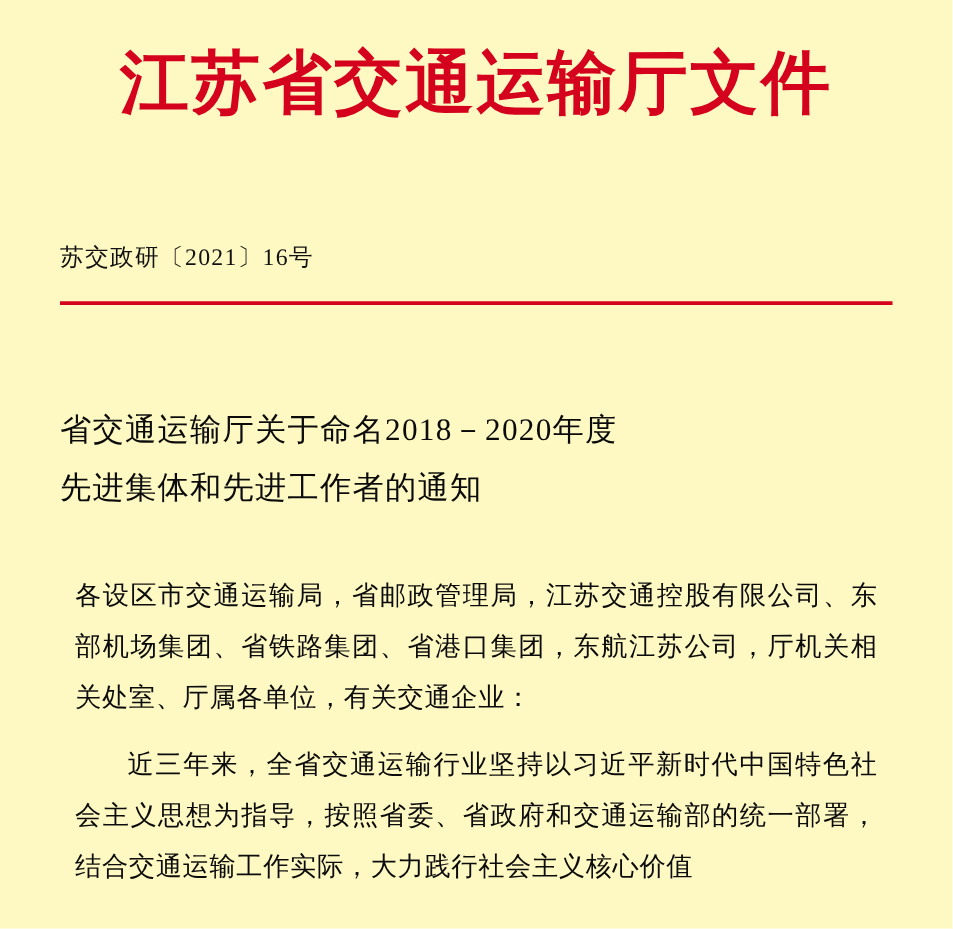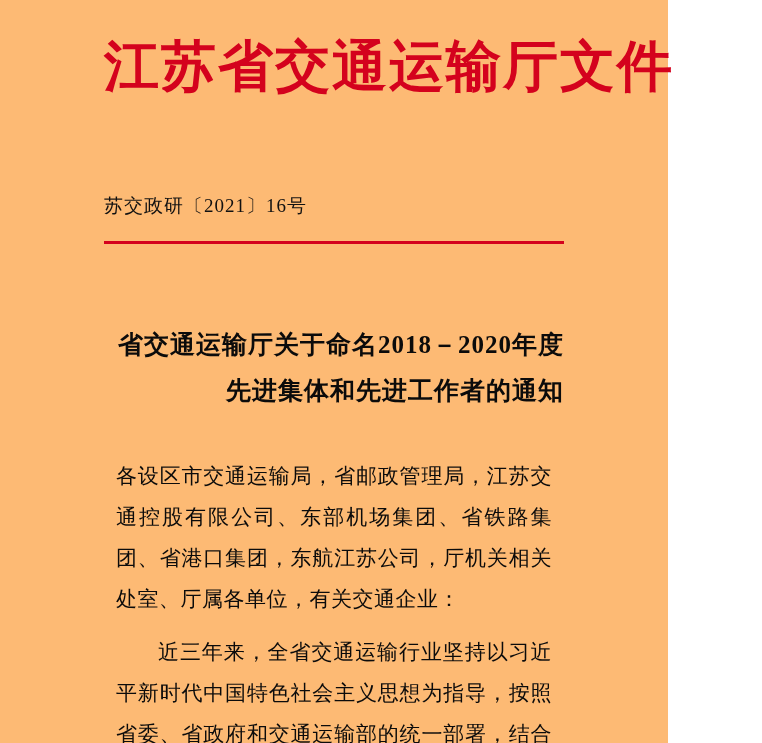--- a/index.html
+++ b/index.html
@@ -9,25 +9,25 @@
   }
   body {
     width: 762px;
     height: 743px;
     font-family: "Liberation Serif", "DejaVu Serif", serif;
     color: #111111;
     overflow: hidden;
   }
   .page {
     position: relative;
-    width: 668px;
+    width: 762px;
     height: 743px;
-    background: #fdba74;
+    background: #fef9c3;
     box-sizing: border-box;
-    padding: 0 104px;
+    padding: 0 48px;
   }
   .doc-title {
     text-align: center;
     color: #d4021d;
     font-weight: bold;
     font-size: 55px;
     letter-spacing: 2px;
     line-height: 1.1;
     margin: 0;
     padding-top: 36px;
@@ -43,23 +43,23 @@
     font-family: "Liberation Serif", "DejaVu Serif", serif;
   }
   .red-rule {
     margin-top: 22px;
     height: 3px;
     background: #d4021d;
     width: 100%;
   }
   .subject {
     margin-top: 78px;
-    text-align: right;
+    text-align: left;
     font-size: 25px;
-    font-weight: bold;
+    font-weight: normal;
     line-height: 1.85;
     letter-spacing: 1px;
     color: #0b0b0b;
   }
   .subject .line {
     display: block;
     white-space: nowrap;
   }
   .body-text {
     margin-top: 42px;

